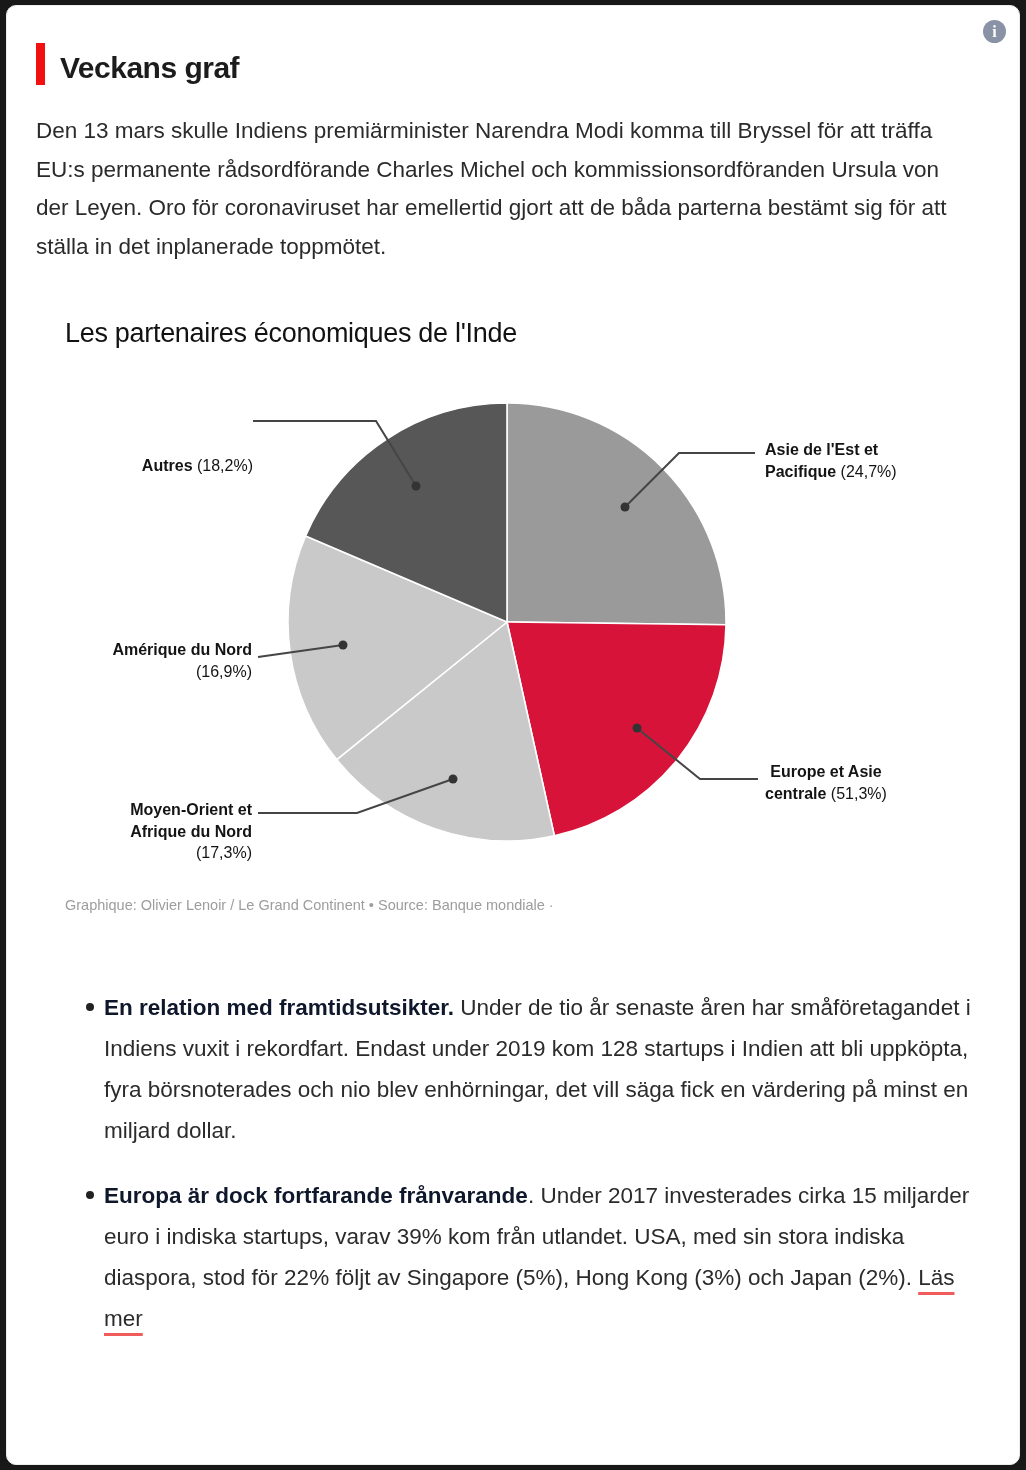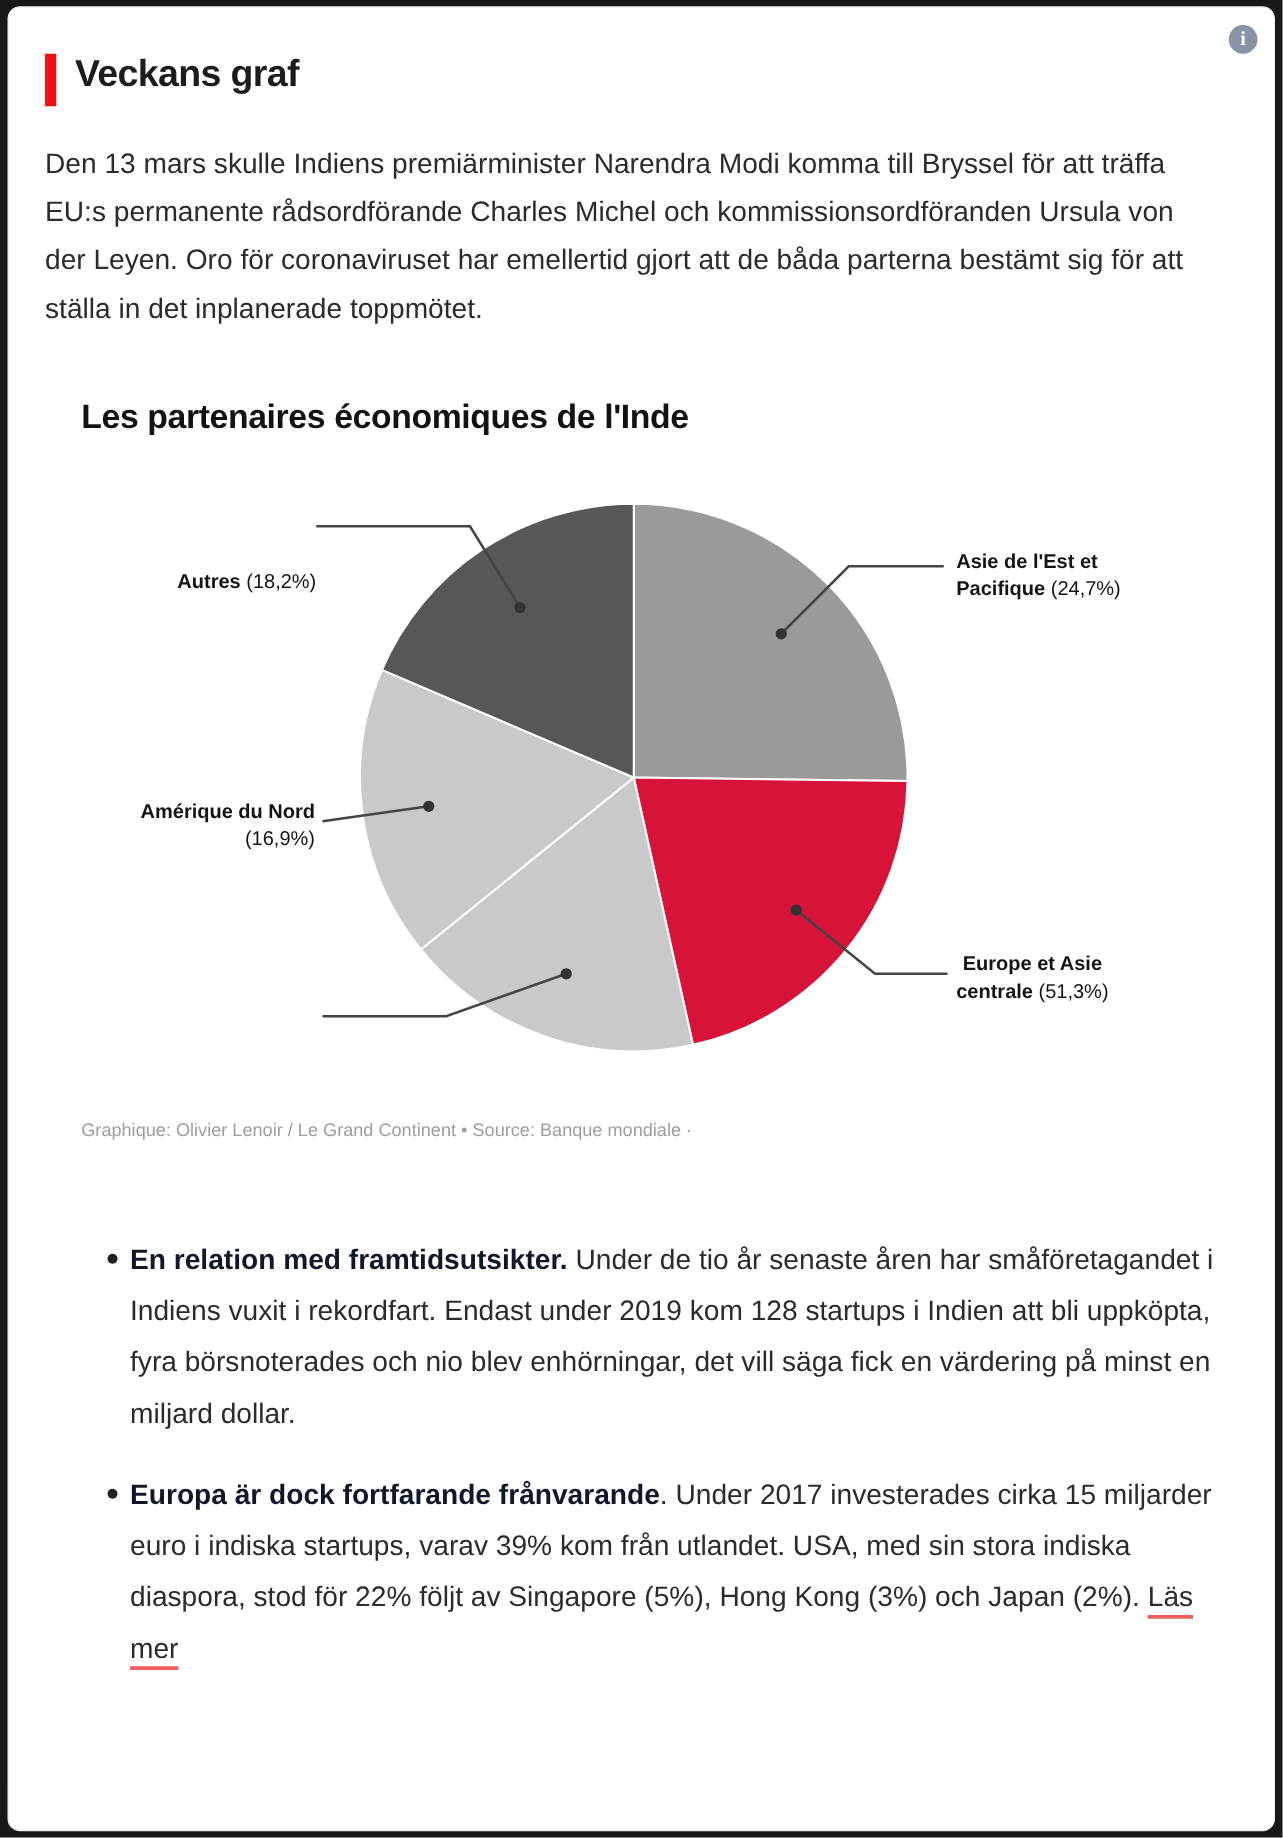--- a/index.html
+++ b/index.html
@@ -13,29 +13,29 @@
     position:absolute;left:6px;top:5px;right:6px;bottom:5px;
     background:#ffffff;border:1px solid #ededed;border-radius:10px;
     overflow:hidden;
   }
   .info{
     position:absolute;top:14px;right:13px;width:23px;height:23px;border-radius:50%;
     background:#8993a5;color:#ffffff;display:flex;align-items:center;justify-content:center;
     font-family:"Liberation Serif", serif;font-weight:bold;font-size:16px;line-height:1;
     cursor:pointer;
   }
-  .kicker{display:flex;align-items:flex-start;margin:37px 29px 0 29px;}
+  .kicker{display:flex;align-items:flex-end;margin:37px 29px 0 29px;}
   .kicker-bar{width:9px;height:42px;background:#f01010;margin-right:15px;flex:0 0 auto;}
   h1.page-title{margin:0;font-size:30px;font-weight:bold;color:#1c1c1c;letter-spacing:-0.5px;}
   .intro{
     margin:27px 29px 0 29px;max-width:925px;
     font-size:22.5px;line-height:38.5px;color:#2b2b2b;
   }
   .figure{margin:52px 0 0 58px;}
-  .fig-title{font-size:27px;font-weight:bold;color:#121212;letter-spacing:-0.3px;}
+  .fig-title{font-size:27px;font-weight:normal;color:#121212;letter-spacing:-0.3px;}
   .fig-sub{margin-top:15px;font-size:17px;color:#3d3d3d;}
   .chart-canvas{position:relative;width:954px;height:470px;margin:40px 0 0 -22px;}
   .chart-canvas svg{position:absolute;left:0;top:0;}
   .pie-label{
     position:absolute;font-size:16px;line-height:21.5px;color:#141414;white-space:nowrap;
   }
   .pie-label .pl-name{font-weight:bold;}
   .pie-label .pl-pct{font-weight:normal;}
   .fig-credit{margin-top:38px;font-size:14.5px;color:#9d9d9d;}
   ul.bullets{list-style:none;margin:74px 29px 0 79px;padding:0;}
@@ -85,20 +85,25 @@
           <circle cx="373" cy="97" r="4.5" fill="#333333"></circle>
         </svg>
     <div class="pie-label" style="left: 722px; top: 50px; text-align: left;">
           <div><span class="pl-name">Asie de l'Est et</span></div>
           <div><span class="pl-name">Pacifique</span><span class="pl-pct"> (24,7%)</span></div>
         </div>
         <div class="pie-label" style="left: 722px; top: 372px; text-align: center;">
           <div><span class="pl-name">Europe et Asie</span></div>
           <div><span class="pl-name">centrale</span><span class="pl-pct"> (51,3%)</span></div>
         </div>
+        <div class="pie-label" style="right: 745px; top: 410px; text-align: right;">
+          <div><span class="pl-name">Moyen-Orient et</span></div>
+          <div><span class="pl-name">Afrique du Nord</span></div>
+          <div class="pl-pct">(17,3%)</div>
+        </div>
         <div class="pie-label" style="right: 745px; top: 250px; text-align: right;">
           <div><span class="pl-name">Amérique du Nord</span></div>
           <div class="pl-pct">(16,9%)</div>
         </div>
         <div class="pie-label" style="right: 744px; top: 22px; text-align: right; margin-top: 44px;">
           <div><span class="pl-name">Autres</span><span class="pl-pct"> (18,2%)</span></div>
         </div>
       </div>
 
     <div class="fig-credit">Graphique: Olivier Lenoir / Le Grand Continent • Source: Banque mondiale ·</div>

